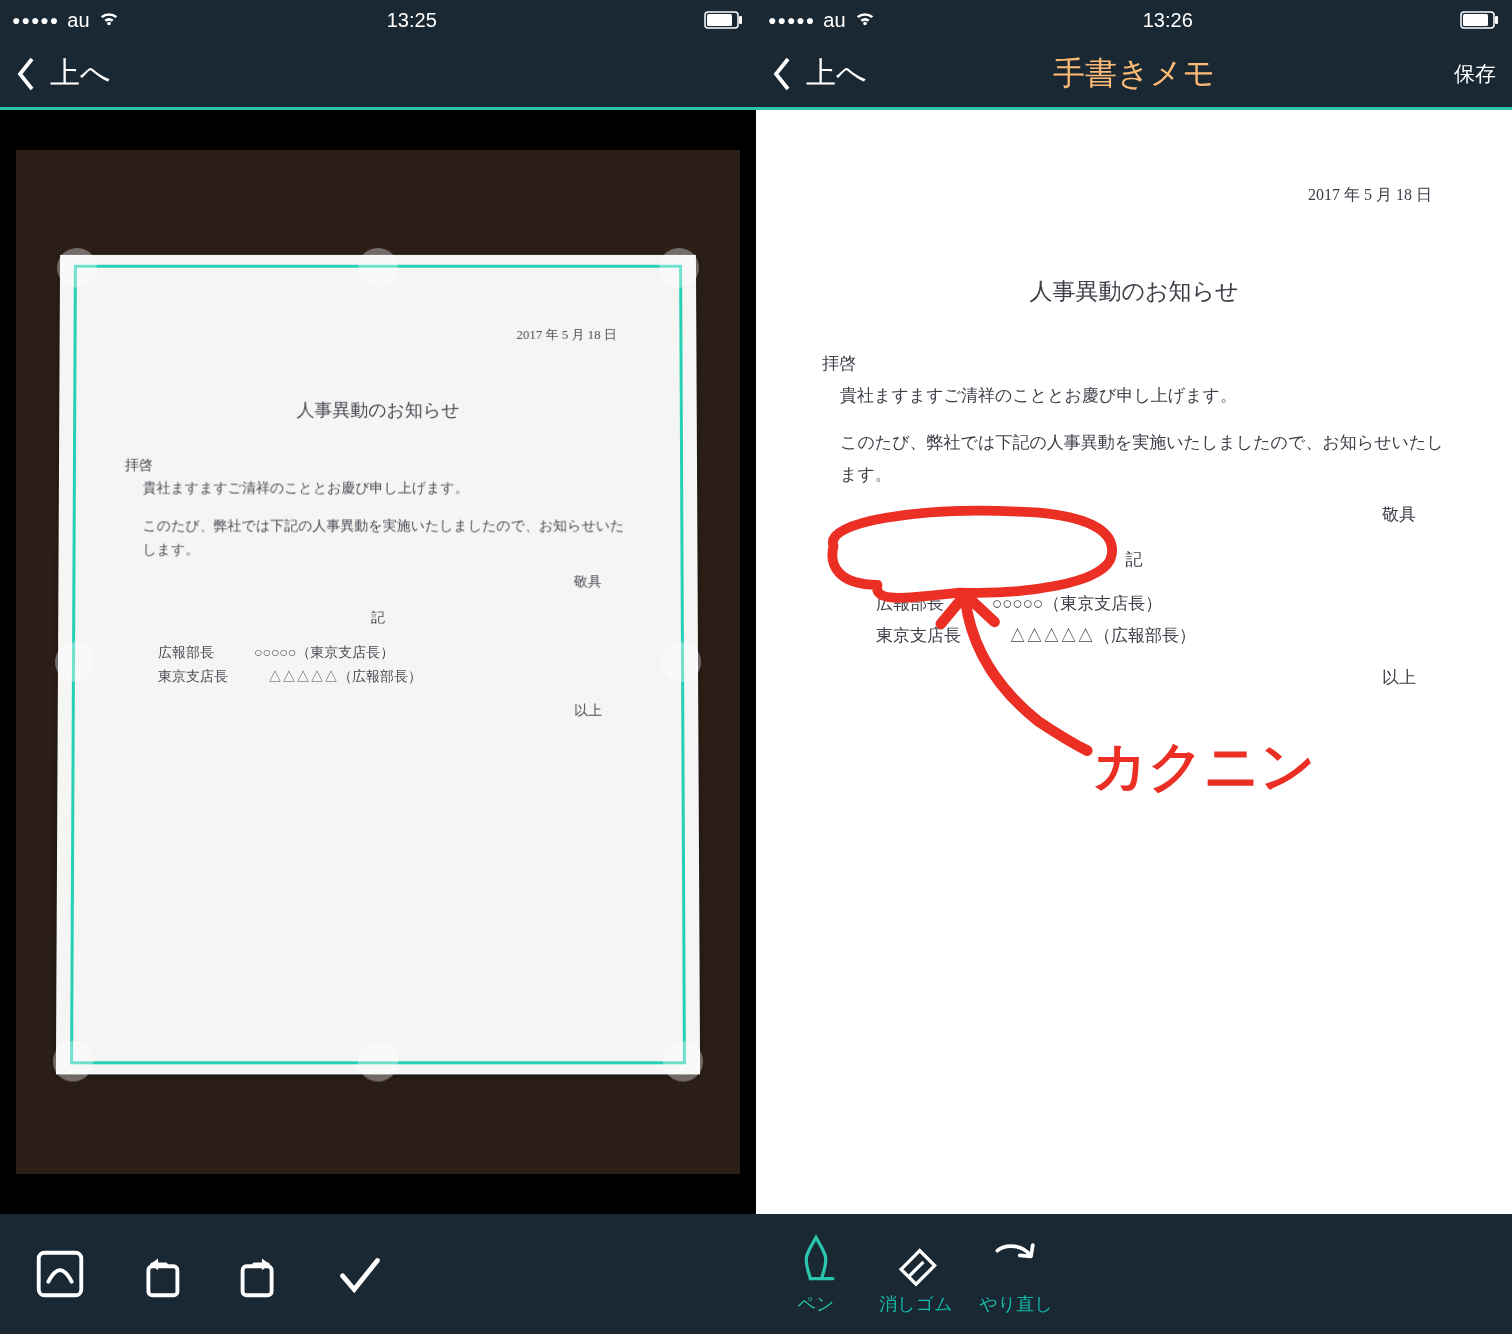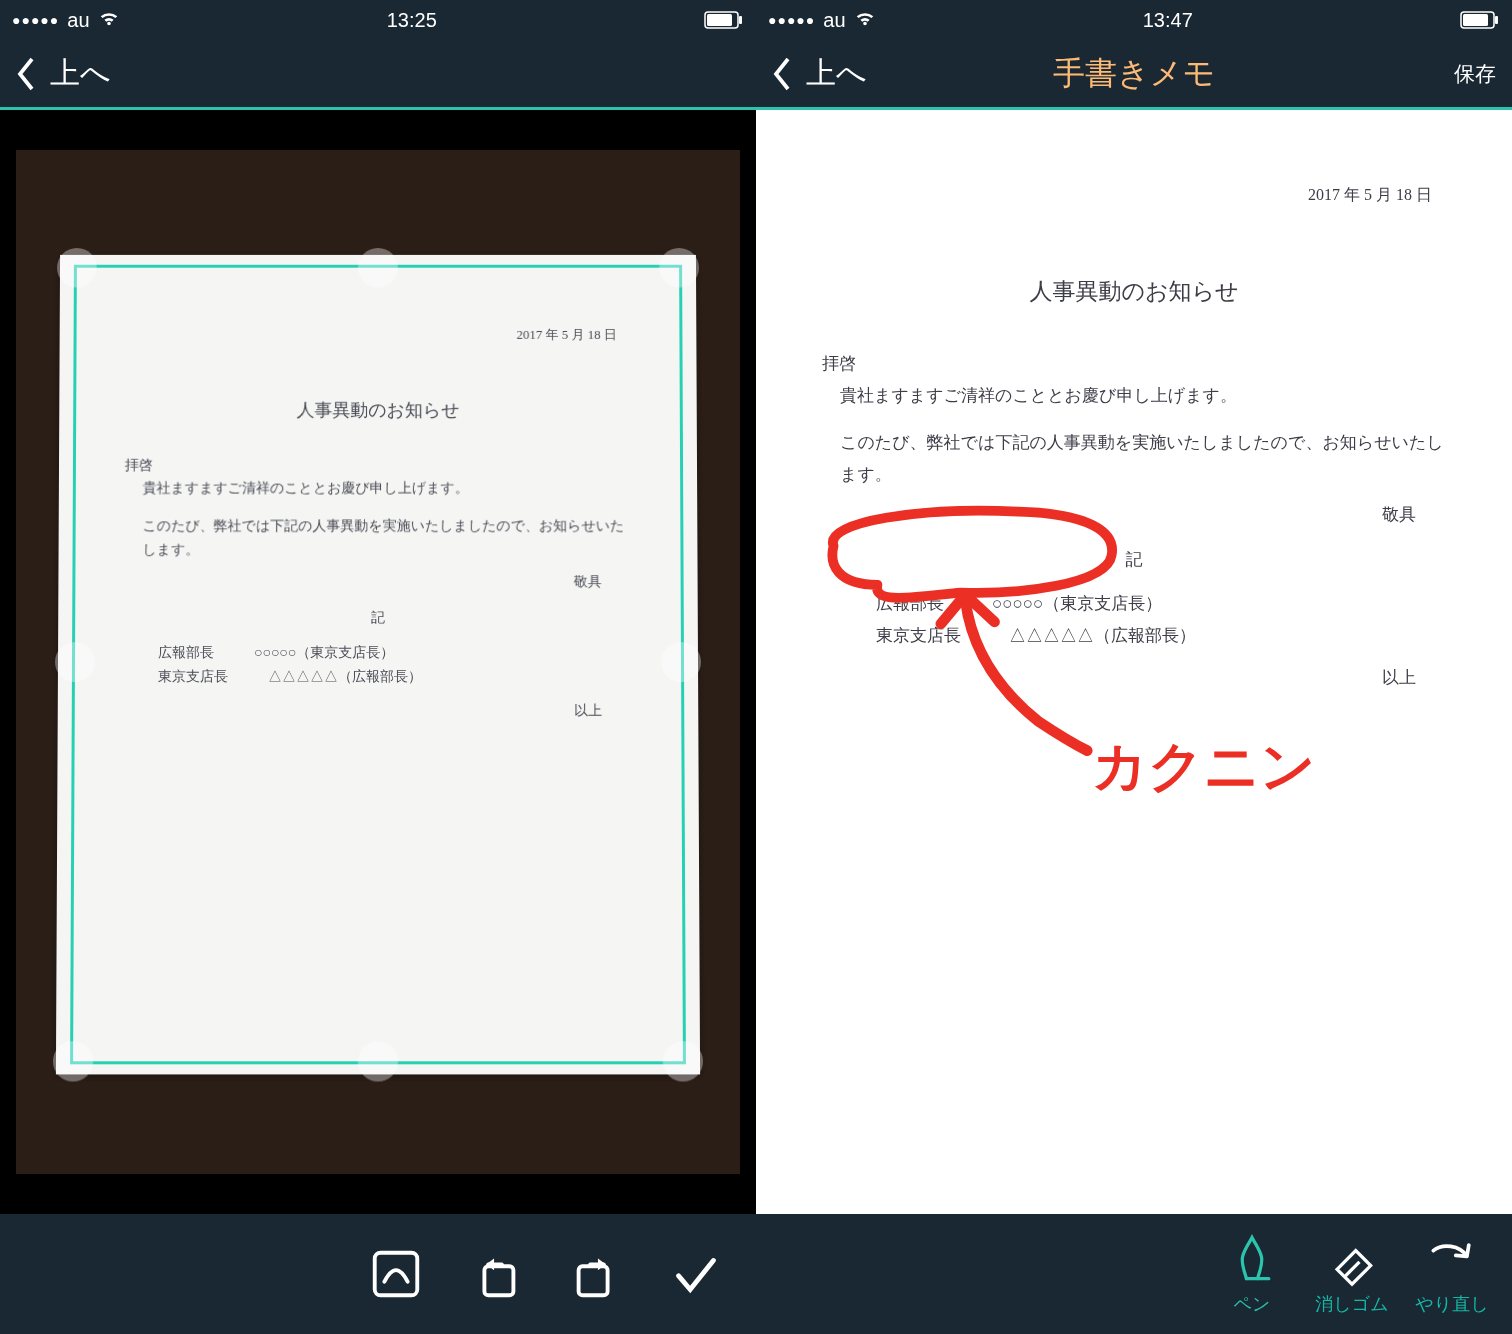--- a/index.html
+++ b/index.html
@@ -155,21 +155,21 @@
     font-weight: 700;
   }
 
   
   .toolbar {
     height: 120px;
     background: #1a2833;
     color: #fff;
     display: flex;
     align-items: center;
-    justify-content: flex-end;
+    justify-content: flex-start;
     padding: 8px 10px;
   }
   .tool {
     display: flex;
     flex-direction: column;
     align-items: center;
     gap: 4px;
     cursor: pointer;
     min-width: 100px;
   }
@@ -283,21 +283,21 @@
   <div class="status-bar">
     <div class="status-left">
       <span class="status-dots">●●●●●</span>
       <span>au</span>
       <span class="status-wifi">
         <svg viewBox="0 0 24 24" fill="#fff">
             <path d="M12 20a2 2 0 100-4 2 2 0 000 4zm-5-6a8 8 0 0110 0l-2 2a5 5 0 00-6 0zm-4-4a14 14 0 0118 0l-2 2a11 11 0 00-14 0z"></path>
           </svg>
       </span>
     </div>
-    <div>13:47</div>
+    <div>13:26</div>
     <div class="status-battery">
       <svg viewBox="0 0 40 18">
           <rect x="1" y="1" width="33" height="16" rx="3" fill="none" stroke="#fff" stroke-width="1.5"></rect>
           <rect x="3" y="3" width="25" height="12" rx="1.5" fill="#fff"></rect>
           <rect x="35" y="5" width="3" height="8" rx="1" fill="#fff"></rect>
         </svg>
     </div>
   </div>
 
   <div class="nav-bar" style="position:relative;">

